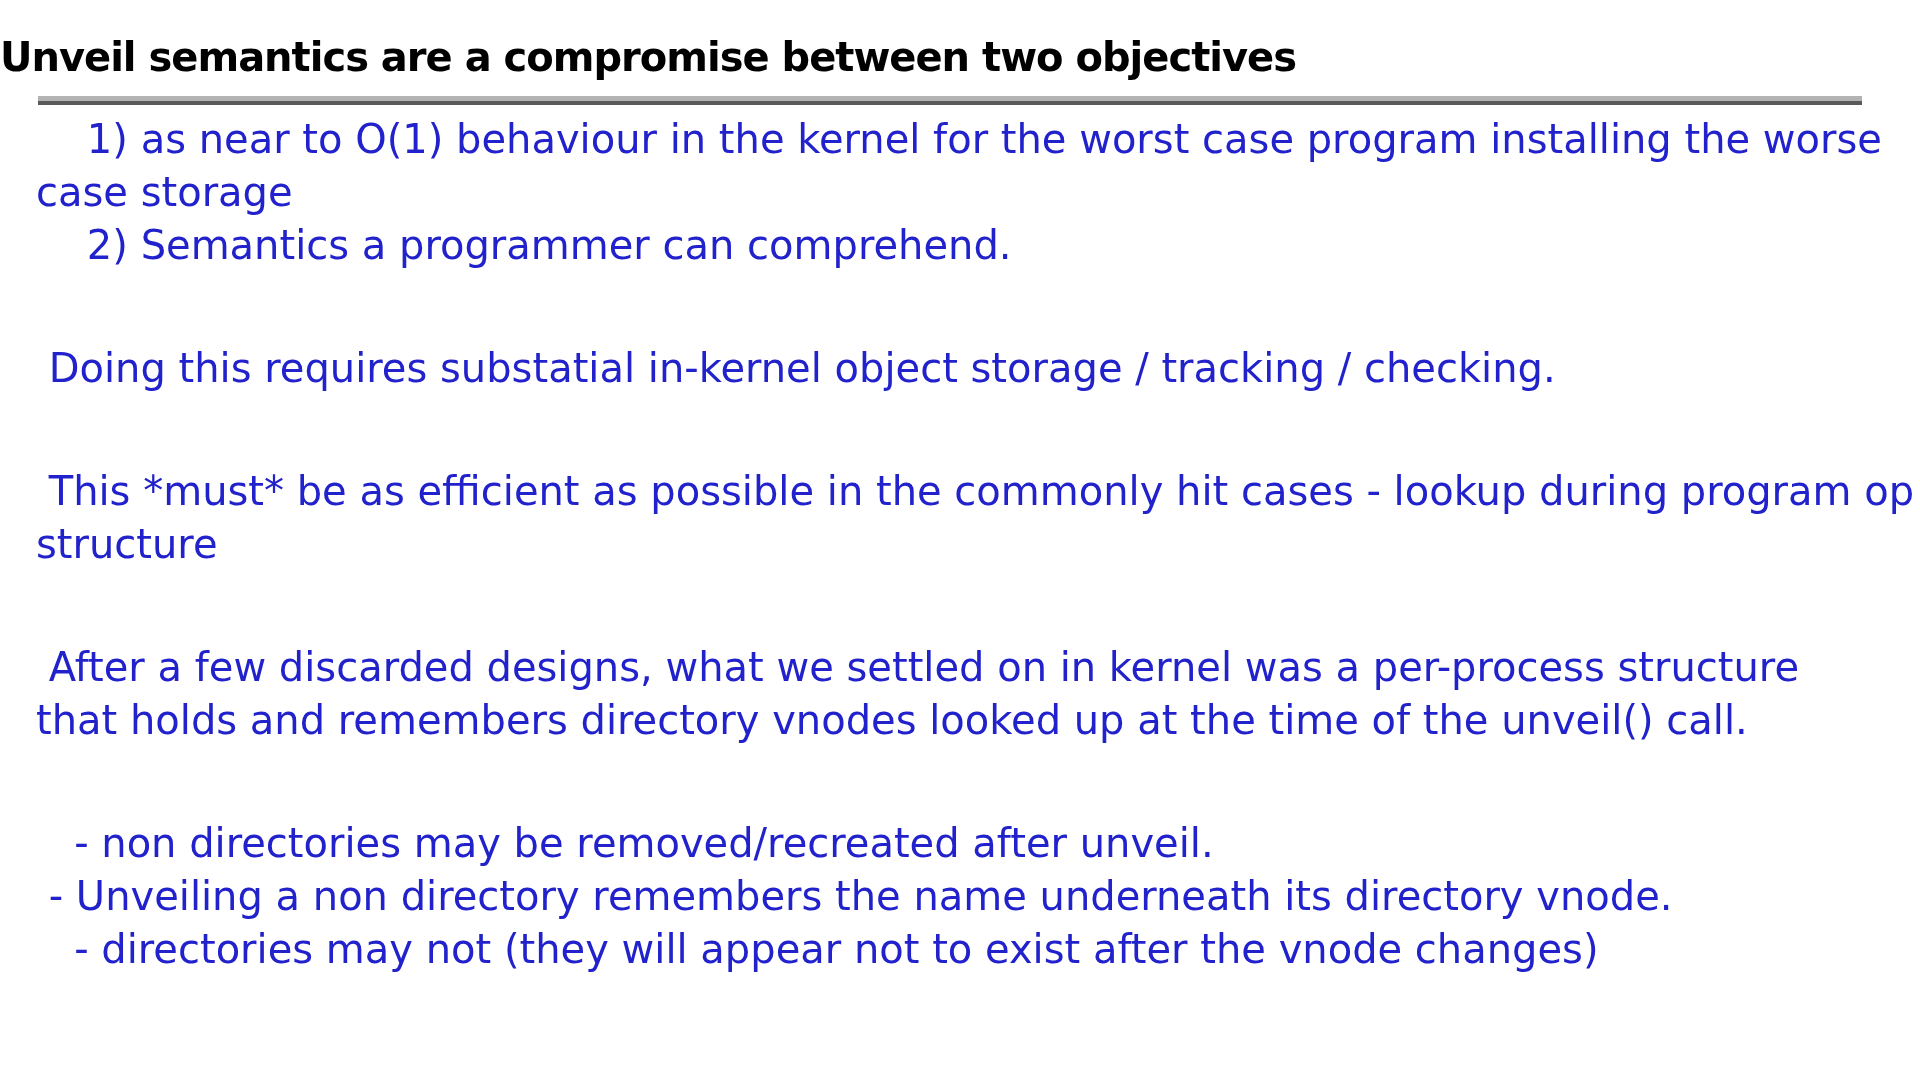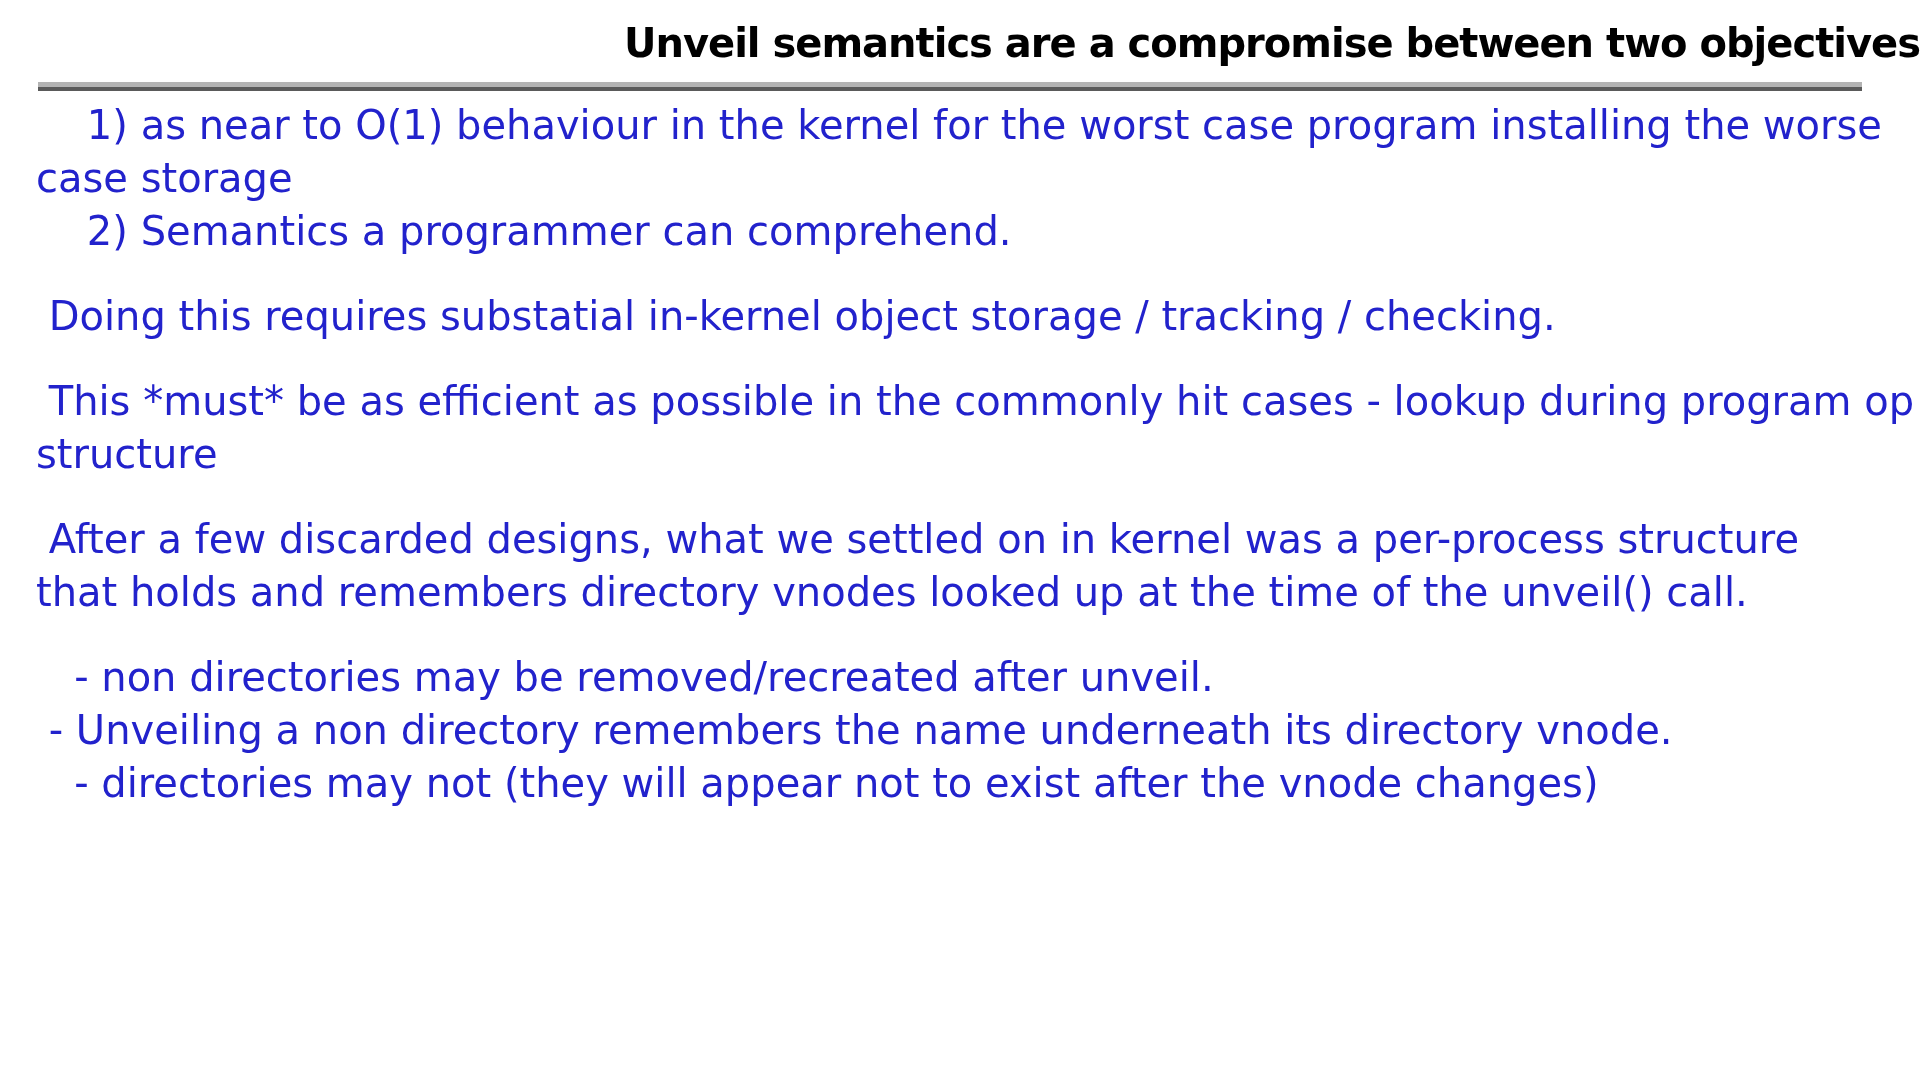--- a/index.html
+++ b/index.html
@@ -9,22 +9,22 @@
     background: var(--page-bg, #ffffff);
     overflow: hidden;
     font-family: "DejaVu Sans", sans-serif;
   }
   .slide {
     width: 1920px;
     height: 1080px;
     position: relative;
   }
   .slide-title {
-    margin-top: 22px;
-    text-align: right;
+    margin-top: 36px;
+    text-align: left;
     font-size: 40px;
     line-height: 42px;
     font-weight: bold;
     letter-spacing: -1px;
     color: var(--title-color, #000000);
   }
   .title-rule {
     height: 9px;
     margin: 18px 58px 0 38px;
     background: linear-gradient(
@@ -34,21 +34,21 @@
       var(--rule-bottom, #5a5a5a) 50%,
       var(--rule-bottom, #5a5a5a) 100%
     );
   }
   .slide-body {
     margin: 8px 20px 0 36px;
     color: var(--body-text, #2222cc);
     font-size: 40px;
     line-height: 53px;
   }
-  .para + .para { margin-top: 32px; }
+  .para + .para { margin-top: 70px; }
   .line { white-space: pre; }
 </style>
 </head>
 <body>
 
 <div class="slide">
   <div class="slide-title">Unveil semantics are a compromise between two objectives</div>
   <div class="title-rule"></div>
   <div class="slide-body">
       <div class="para">

